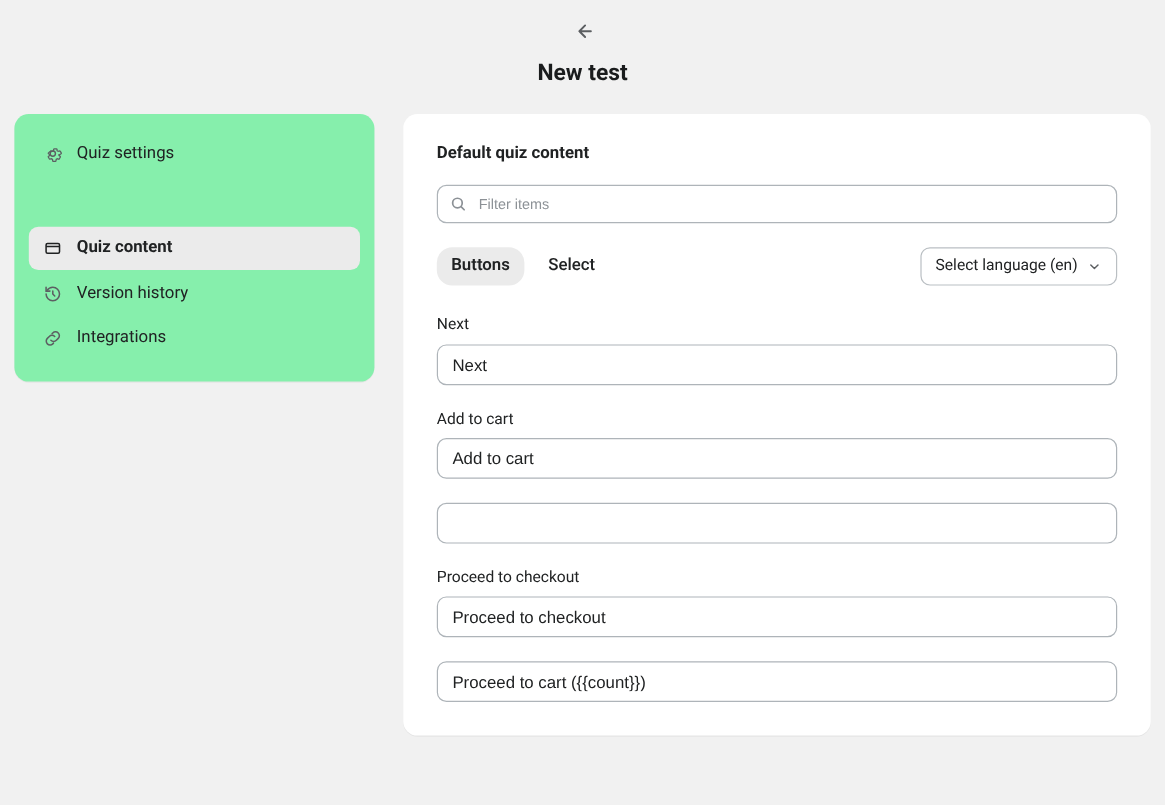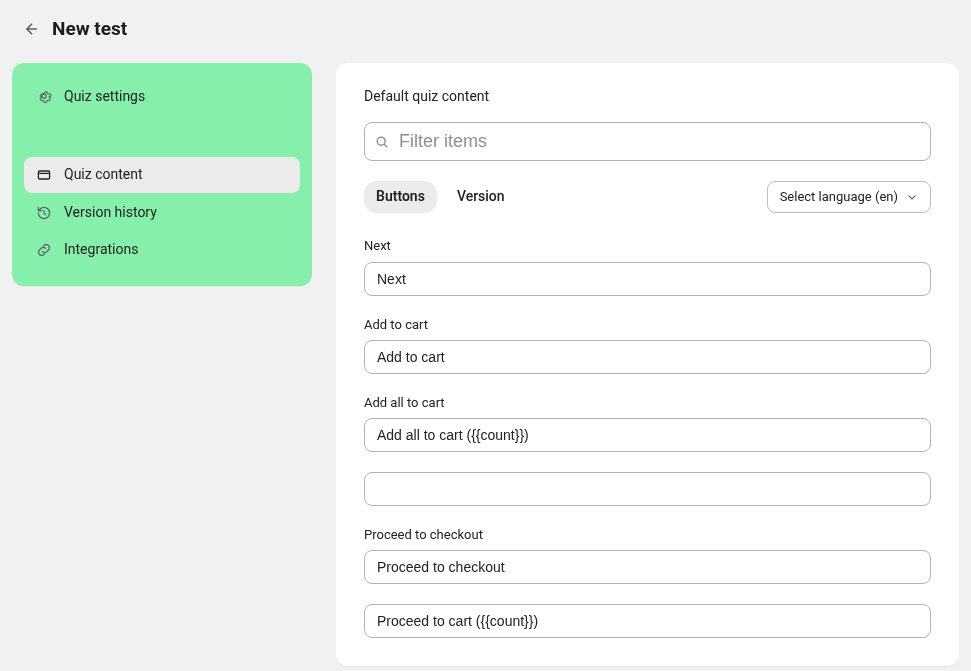--- a/index.html
+++ b/index.html
@@ -15,20 +15,21 @@
       line-height: 1.4;
     }
     .page {
       padding: 0;
     }
     .header {
       display: flex;
       align-items: center;
       gap: 12px;
       padding: 16px 20px 8px 20px;
+      flex-direction: column;
     }
     .back-arrow {
       cursor: pointer;
       display: flex;
       align-items: center;
       justify-content: center;
       width: 20px;
       height: 20px;
       color: #5c5f62;
     }
@@ -57,21 +58,21 @@
       gap: 12px;
       padding: 8px 12px;
       border-radius: 8px;
       cursor: pointer;
       color: #202223;
       font-size: 14px;
       margin-bottom: 2px;
     }
     .nav-item.active {
       background: #ebebeb;
-      font-weight: 400;
+      font-weight: 700;
       margin-top: 43px;
     }
     .nav-item .nav-icon {
       width: 16px;
       height: 16px;
       color: #5c5f62;
       display: flex;
       align-items: center;
       justify-content: center;
       flex-shrink: 0;
@@ -81,34 +82,34 @@
     }
     .main-card {
       background: #fff;
       border-radius: 12px;
       padding: 24px 28px 28px 28px;
       flex: 1;
       box-shadow: 0 1px 0 rgba(0,0,0,0.05);
     }
     .section-title {
       font-size: 14px;
-      font-weight: 400;
+      font-weight: 700;
       margin-bottom: 16px;
       color: #202223;
     }
     .filter-wrapper {
       position: relative;
       margin-bottom: 20px;
     }
     .filter-input {
       width: 100%;
       border: 1px solid #aeb4b9;
       border-radius: 8px;
       padding: 8px 12px 8px 34px;
-      font-size: 18px;
+      font-size: 12px;
       color: #0f766e;
       outline: none;
       background: #fff;
     }
     .filter-input::placeholder {
       color: #8c9196;
     }
     .filter-icon {
       position: absolute;
       left: 10px;
@@ -240,21 +241,21 @@
             <circle cx="9" cy="9" r="5"></circle>
             <line x1="13" y1="13" x2="16" y2="16"></line>
           </svg>
         </span>
         <input type="text" class="filter-input" placeholder="Filter items" style="">
       </div>
 
       <div class="tabs-row">
         <div class="tabs">
           <div class="tab active">Buttons</div>
-          <div class="tab">Version</div>
+          <div class="tab">Select</div>
         </div>
         <div class="lang-select">
           <span>Select language (en)</span>
           <span class="chevron">
             <svg width="12" height="12" viewBox="0 0 20 20" fill="none" stroke="currentColor" stroke-width="2" stroke-linecap="round" stroke-linejoin="round">
               <path d="M5 8l5 5 5-5"></path>
             </svg>
           </span>
         </div>
       </div>
@@ -262,24 +263,20 @@
       <div class="field-group">
         <label class="field-label">Next</label>
         <input type="text" class="text-input" value="Next" style="">
       </div>
 
       <div class="field-group">
         <label class="field-label">Add to cart</label>
         <input type="text" class="text-input" value="Add to cart" style="">
       </div>
 
-      <div class="field-group">
-        <label class="field-label">Add all to cart</label>
-        <input type="text" class="text-input" value="Add all to cart ({{count}})" style="">
-      </div>
 
       <div class="field-group">
         <input type="text" class="text-input" value="" style="">
       </div>
 
       <div class="field-group">
         <label class="field-label">Proceed to checkout</label>
         <input type="text" class="text-input" value="Proceed to checkout" style="">
       </div>
 

